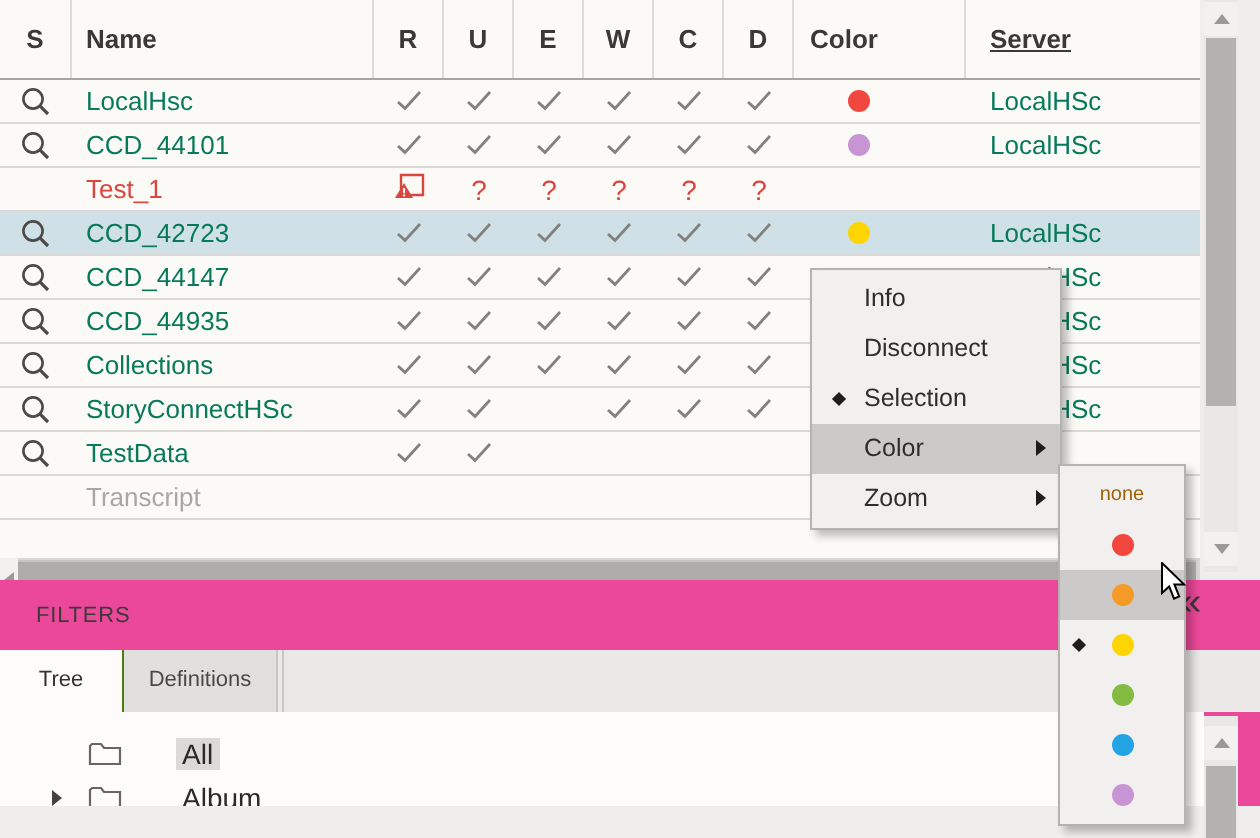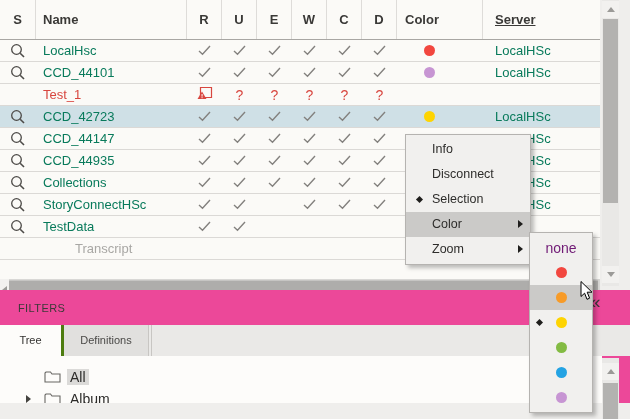--- a/index.html
+++ b/index.html
@@ -26,21 +26,21 @@
   .th.col-server { padding-left:12px;text-decoration:underline; }
   .row { display:flex; height:22px; border-bottom:1px solid #dbd9d6; font-size:13px; }
   .row.selected { background:#cfe0e6; }
   .cell { height:100%; display:flex; align-items:center; }
   .cell.col-s, .cell.col-mark { justify-content:center; }
   .cell.col-name { padding-left:7px; }
   .cell.col-color { padding-left:27px; }
   .cell.col-server { padding-left:12px; }
   .t-green { color:#087a5b; }
   .t-red { color:#d8463f; }
-  .t-gray { color:#a8a7a4;margin-left:32px; }
+  .t-gray { color:#a8a7a4; }
   .q { color:#d8463f; font-size:14px; }
   .dot { width:11px; height:11px; border-radius:50%; }
   .mag svg, .chk svg { display:block; }
   
   .vscroll { position:absolute; left:602px; top:0; width:17px; height:286px; background:#e9e8e6; }
   .vs-btn { position:absolute; left:0; width:17px; height:17px; background:#f2f1ef; display:flex; align-items:center; justify-content:center; }
   .vs-thumb { position:absolute; left:1px; width:15px; background:#b3b2b0; }
   .tri-up { width:0; height:0; border-left:4px solid transparent; border-right:4px solid transparent; border-bottom:5px solid #9b9a97; }
   .tri-down { width:0; height:0; border-left:4px solid transparent; border-right:4px solid transparent; border-top:5px solid #9b9a97; }
   .tri-left { width:0; height:0; border-top:4px solid transparent; border-bottom:4px solid transparent; border-right:5px solid #9b9a97; }
@@ -48,40 +48,40 @@
   .hs-btn { position:absolute; left:0; top:0; width:9px; height:21px; background:#f2f1ef; display:flex; align-items:center; justify-content:center; }
   .hs-thumb { position:absolute; left:9px; top:1px; width:589px; height:19px; background:#aeadab; border-top:1px solid #c6c5c3; }
   .gap { position:absolute; left:0; top:300px; width:630px; height:6px; background:#fdfcfa; }
   
   .filters { position:absolute; left:0; top:290px; width:630px; height:113px; background:#ec4899; }
   .f-title { position:absolute; left:18px; top:12px; font-size:11px; color:#3b3a38; letter-spacing:.4px; }
   .collapse { position:absolute; left:590px; top:1px; font-size:19px; color:#3a3938; cursor:default; }
   .tabbar { position:absolute; left:0; top:35px; width:630px; height:31px; background:#eae9e7; display:flex; }
   .tab { height:31px; line-height:31px; font-size:11px; text-align:center; }
   .tab.active { background:#fdfcfa; width:61px; color:#333230; }
-  .tab.inactive { background:#e1e0de; width:88px; color:#4a4947; border-left:3px solid #4d7c0f; border-right:1px solid #c8c6c3; }
+  .tab.inactive { background:#e1e0de; width:78px; color:#4a4947; border-left:1px solid #4d7c0f; border-right:1px solid #c8c6c3; }
   .tab-filler { flex:1; background:#eae9e7; border-left:1px solid #c8c6c3; margin-left:2px; }
   .treeview { position:absolute; left:0; top:66px; width:602px; height:47px; background:#fdfcfa; overflow:hidden; padding-top:10px; }
-  .tree-item { position:relative; height:22px; display:flex; align-items:center; }
+  .tree-item { position:relative; height:22px; display:flex; align-items:center;padding-left:21px; }
   .expander { position:absolute; left:26px; top:7px; width:0; height:0; border-top:4px solid transparent; border-bottom:4px solid transparent; border-left:5px solid #44433f; }
   .folder { position:absolute; left:44px; top:4px; }
   .tree-label { margin-left:67px; font-size:14px; color:#2b2a28; padding:0 3px; }
   .tree-item.sel .tree-label { background:#dbdad8; }
   .fscroll { position:absolute; left:602px; top:358px; width:17px; height:61px; background:#e9e8e6; z-index:5; }
   .fs-btn { position:absolute; left:0; top:5px; width:17px; height:17px; background:#f2f1ef; display:flex; align-items:center; justify-content:center; }
   .fs-thumb { position:absolute; left:1px; top:25px; width:15px; height:36px; background:#b3b2b0; }
   
   .menu { position:absolute; background:#f1f0ee; border:1px solid #b5b3b0; box-shadow:3px 3px 4px rgba(0,0,0,.25); padding:2px 0; }
   .context-menu { left:405px; top:134px; width:126px; z-index:10; }
   .menu-item { position:relative; height:25px; line-height:25px; padding-left:26px; font-size:12.5px; color:#2e2d2b; }
   .menu-item.hl { background:#cbcac8; }
   .marker { position:absolute; left:11px; top:10px; width:5px; height:5px; background:#1f1e1c; transform:rotate(45deg); }
   .subarrow { position:absolute; right:7px; top:8px; width:0; height:0; border-top:4px solid transparent; border-bottom:4px solid transparent; border-left:5px solid #1f1e1c; }
   .color-submenu { left:529px; top:232px; width:64px; z-index:11; }
-  .sub-item { position:relative; height:25px; display:flex; align-items:center; justify-content:center; font-size:14px; color:#701a75; }
+  .sub-item { position:relative; height:25px; display:flex; align-items:center; justify-content:center; font-size:10px; color:#a16207; }
   .sub-item.hl { background:#cbcac8; }
   .sub-item .marker { left:7px; top:10px; }
   .cursor { position:absolute; left:580px; top:281px; z-index:20; }
 </style>
 </head>
 <body>
 
 <div class="table-area">
   <div class="thead">
       <div class="th col-s">S</div>

